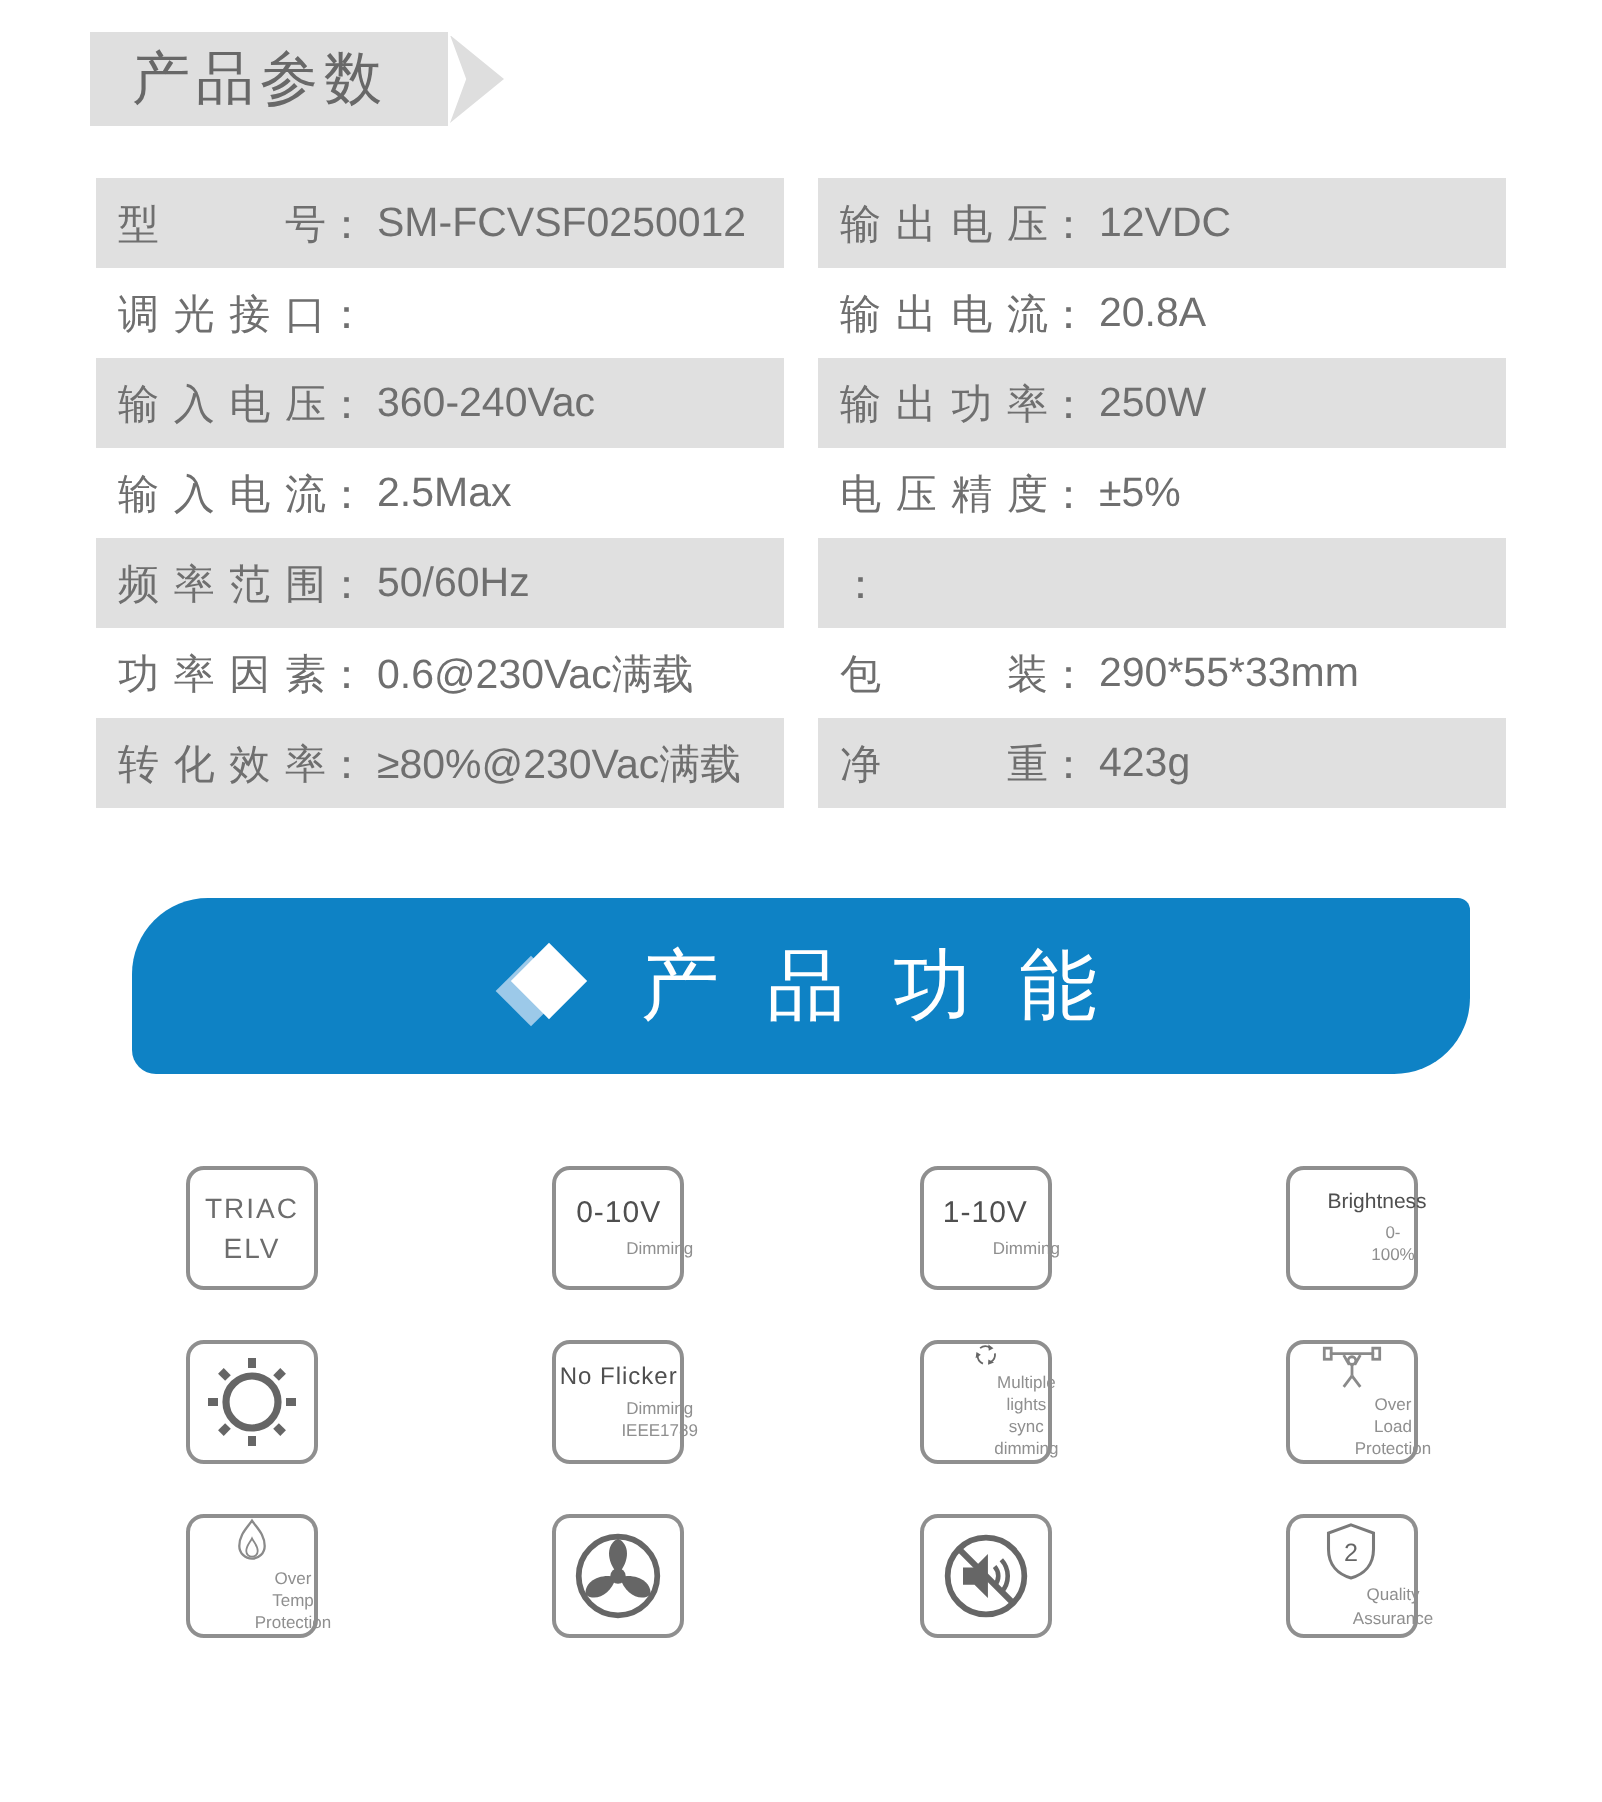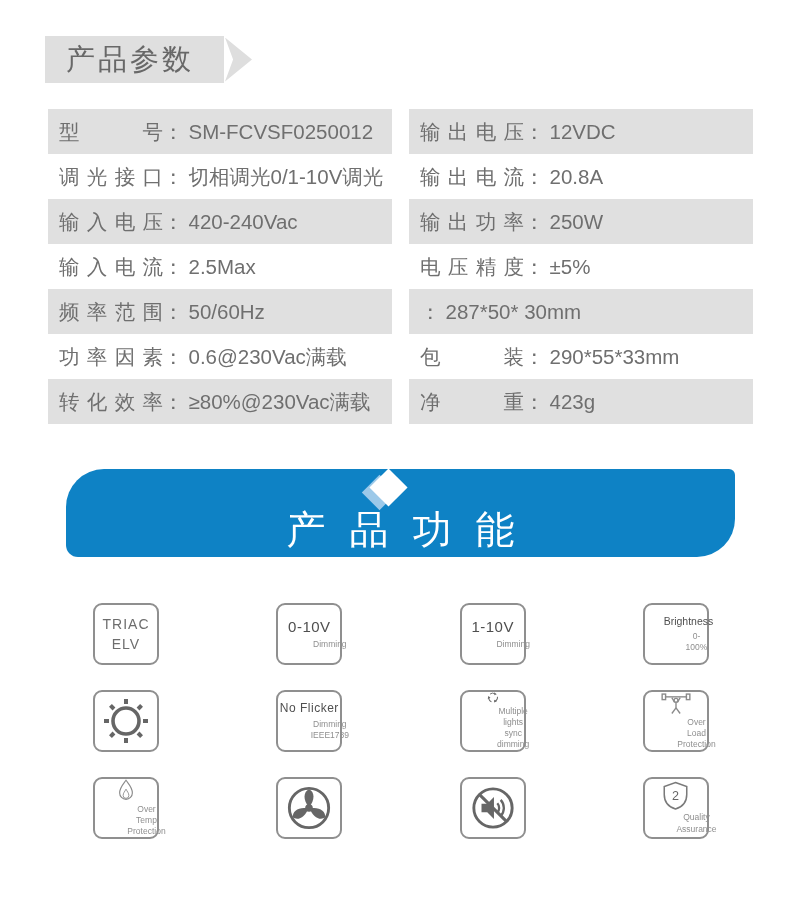--- a/index.html
+++ b/index.html
@@ -4,21 +4,21 @@
 <style>
   html,body { margin:0; padding:0; }
   body {
     width:801px; height:901px; background:#ffffff;
     font-family:"Liberation Sans","DejaVu Sans",sans-serif;
     color:#6f6f6f; overflow:hidden;
   }
   .page { position:relative; width:801px; height:901px; }
 
   
-  .title-row { display:flex; align-items:center; margin:36px 0 0 45px; }
+  .title-row { display:flex; align-items:center; margin:16px 0 0 45px; }
   .title-box {
     width:158px; height:47px; background:#dfdfdf; color:#686868;
     font-size:29px; letter-spacing:3px; display:flex; align-items:center;
     padding-left:21px;
   }
   .title-arrow {
     width:27px; height:44px; background:#dedede; margin-left:1px;
     clip-path:polygon(0 0, 100% 50%, 0 100%, 30% 50%);
   }
 
@@ -34,21 +34,21 @@
   .spec-label {
     display:inline-block; width:104px; flex:0 0 104px;
     text-align:justify; text-align-last:justify;
   }
   .spec-colon { margin:0 5px 0 0; }
 
   
   .banner {
     margin:45px 66px 0 66px; height:88px; background:#0e82c5;
     border-radius:38px 6px 38px 12px;
-    display:flex; align-items:center; justify-content:center;flex-direction:column;
+    display:flex; align-items:center; justify-content:center;
   }
   .banner-diamond { position:relative; width:42px; height:42px; margin-right:26px; }
   .banner-diamond .d-back {
     position:absolute; left:0px; top:11px; width:25px; height:25px;
     background:#9cc9e9; transform:rotate(45deg);
   }
   .banner-diamond .d-front {
     position:absolute; left:8px; top:5px; width:27px; height:27px;
     background:#ffffff; transform:rotate(45deg);
   }
@@ -88,26 +88,25 @@
   <div class="spec-table">
     <div class="spec-col">
       <div class="spec-row gray">
         <span class="spec-label">型号</span>
           <span class="spec-colon">：</span>
           <span class="spec-value">SM-FCVSF0250012</span>
       </div>
       <div class="spec-row">
         <span class="spec-label">调光接口</span>
           <span class="spec-colon">：</span>
-          <span class="spec-value">切相调光0/1-10V调光</span>
       </div>
       <div class="spec-row gray">
         <span class="spec-label">输入电压</span>
           <span class="spec-colon">：</span>
-          <span class="spec-value">420-240Vac</span>
+          <span class="spec-value">360-240Vac</span>
       </div>
       <div class="spec-row">
         <span class="spec-label">输入电流</span>
           <span class="spec-colon">：</span>
           <span class="spec-value">2.5Max</span>
       </div>
       <div class="spec-row gray">
         <span class="spec-label">频率范围</span>
           <span class="spec-colon">：</span>
           <span class="spec-value">50/60Hz</span>
@@ -139,21 +138,20 @@
           <span class="spec-colon">：</span>
           <span class="spec-value">250W</span>
       </div>
       <div class="spec-row">
         <span class="spec-label">电压精度</span>
           <span class="spec-colon">：</span>
           <span class="spec-value">±5%</span>
       </div>
       <div class="spec-row gray">
           <span class="spec-colon">：</span>
-          <span class="spec-value">287*50* 30mm</span>
       </div>
       <div class="spec-row">
         <span class="spec-label">包装</span>
           <span class="spec-colon">：</span>
           <span class="spec-value">290*55*33mm</span>
       </div>
       <div class="spec-row gray">
         <span class="spec-label">净重</span>
           <span class="spec-colon">：</span>
           <span class="spec-value">423g</span>

